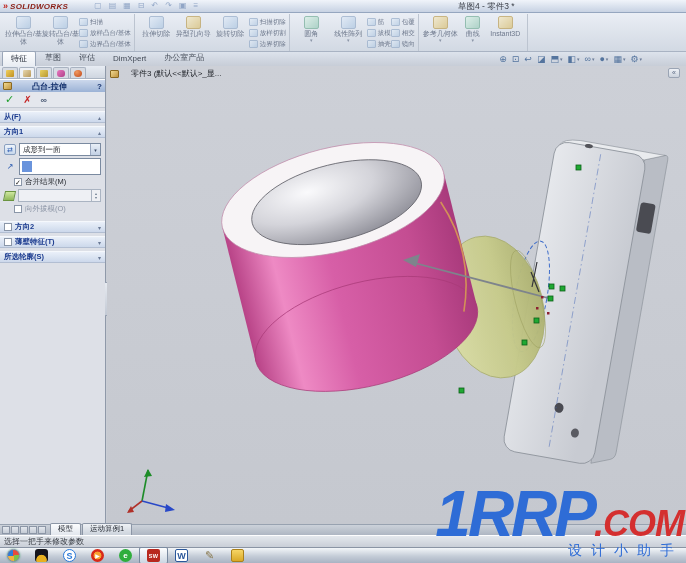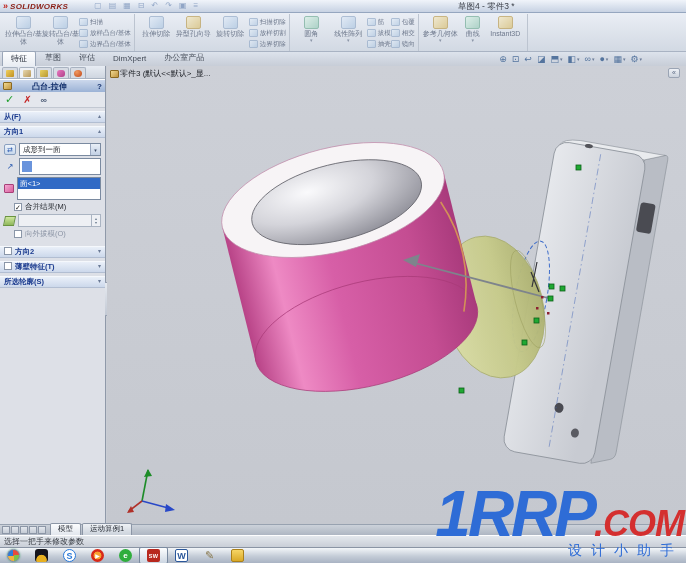--- a/index.html
+++ b/index.html
@@ -41,21 +41,21 @@
   .pm-tab .g{width:8px;height:7px;border-radius:1px}
   .pm-header{height:13px;background:linear-gradient(#ccd8ec,#9cb3d6);display:flex;align-items:center;padding:0 3px;border-top:1px solid #fff}
   .pm-hicon{width:9px;height:8px;background:linear-gradient(135deg,#f0d890,#c09440);border:1px solid #8a6820;border-radius:1px}
   .pm-title{font-size:8px;font-weight:bold;color:#13306c;margin-left:20px;flex:1}
   .pm-help{font-size:8px;font-weight:bold;color:#13306c}
   .pm-actions{height:16px;display:flex;align-items:center;gap:9px;padding-left:5px;background:#e4e7ed;border-bottom:1px solid #c2c8d2}
   .ok{color:#1d9e2a;font-weight:bold;font-size:11px;line-height:11px}
   .cancel{color:#c42222;font-weight:bold;font-size:10px}
   .glasses{color:#4a5a74;font-size:9px;font-weight:bold}
   .sec{margin-top:3px}
-  .sec-h{height:12px;background:linear-gradient(#eaf0f9,#ccd8eb);border-top:1px solid #f5f8fc;border-bottom:1px solid #b2bed2;display:flex;align-items:flex-start;gap:3px;padding:0 4px;font-size:7.5px;font-weight:bold;color:#1a3a8e}
+  .sec-h{height:12px;background:linear-gradient(#eaf0f9,#ccd8eb);border-top:1px solid #f5f8fc;border-bottom:1px solid #b2bed2;display:flex;align-items:center;gap:3px;padding:0 4px;font-size:7.5px;font-weight:bold;color:#1a3a8e}
   .sec-h .chev{margin-left:auto;font-size:6px;color:#6a7a96;font-weight:normal}
   .sec-b{padding:3px 4px 2px 4px;font-size:7.5px;color:#26292f}
   .row{display:flex;align-items:center;gap:3px;margin:2px 0}
   .selectbox{background:#fff;border:1px solid #7a8aa0;height:13px;display:flex;align-items:center;font-size:7.5px;padding-left:3px;flex:1}
   .ddbox{margin-left:auto;width:10px;height:11px;background:linear-gradient(#e9eff7,#c2d0e4);border-left:1px solid #9aa8c0;display:flex;align-items:center;justify-content:center;font-size:5px;color:#3a4a66}
   .mini{width:12px;height:11px;display:flex;align-items:center;justify-content:center;font-size:8px;color:#2a5ab0;flex:0 0 auto}
   .mini.swapic{border:1px solid #8aa0c0;border-radius:2px;background:linear-gradient(#eef4fb,#c8d8ec);font-size:7px}
   .faceic{width:10px;height:9px;background:linear-gradient(135deg,#f4a8d4,#d8609c);border:1px solid #a84078;border-radius:1px;flex:0 0 auto}
   .dirbox{background:#fff;border:1px solid #7a8aa0;flex:1;height:17px;display:flex;align-items:center;padding:2px}
   .dirbox .focus{width:10px;height:11px;background:#6a94dc}
@@ -66,21 +66,21 @@
   .radio{width:8px;height:8px;border:1px solid #8a96a8;border-radius:50%;background:#fff;position:relative;flex:0 0 auto}
   .radio.on::after{content:"";position:absolute;inset:2px;background:#222;border-radius:50%}
   .draftic{width:11px;height:10px;background:linear-gradient(#cfe8a0,#8fb85a);border:1px solid #6a9440;transform:skewX(-12deg);flex:0 0 auto}
   .spin{flex:1;height:13px;background:#eef0f4;border:1px solid #aab4c2;display:flex}
   .spin .ud{margin-left:auto;width:9px;border-left:1px solid #aab4c2;display:flex;flex-direction:column;align-items:center;justify-content:center;font-size:4px;line-height:4px;color:#68788c}
   .dim{color:#8a93a4}
   .pm-grab{position:absolute;right:-5px;top:216px;width:5px;height:34px;background:linear-gradient(#e6eaf0,#c2c9d4);border:1px solid #97a1b1;border-left:none;border-radius:0 3px 3px 0}
   
   .viewport{position:absolute;top:66px;left:107px;width:579px;height:458px;background:linear-gradient(#cdd0d7,#c5c8cf)}
   .viewport svg{position:absolute;inset:0}
-  .flyout{position:absolute;left:3px;top:2px;display:flex;align-items:center;gap:1px;font-size:8px;color:#23262c}
+  .flyout{position:absolute;left:3px;top:2px;display:flex;align-items:center;gap:12px;font-size:8px;color:#23262c}
   .flyic{width:9px;height:8px;background:linear-gradient(135deg,#f0d890,#c09440);border:1px solid #8a6820;border-radius:1px}
   .vp-collapse{position:absolute;right:6px;top:2px;width:12px;height:10px;border:1px solid #9aa4b4;border-radius:2px;background:linear-gradient(#eef1f6,#ccd3dd);color:#5a6a84;font-size:7px;line-height:8px;text-align:center}
   
   .modeltabs{position:absolute;left:0;right:0;top:524px;height:11px;background:linear-gradient(#ccd2da,#aeb6c2);border-top:1px solid #98a2b0;display:flex;align-items:flex-end;padding-left:2px}
   .mnav{display:flex;gap:1px;margin-right:4px;margin-bottom:1px}
   .mnav i{width:8px;height:8px;background:linear-gradient(#e4e8ee,#c4cbd5);border:1px solid #8c96a6;display:block}
   .mtab{font-size:7.5px;padding:0 7px 1px 7px;background:linear-gradient(#eef1f5,#ccd3dc);border:1px solid #8c96a6;border-bottom:none;margin-right:1px;border-radius:2px 2px 0 0;color:#252a33}
   .mtab.on{background:linear-gradient(#fcfdfe,#e2e7ee)}
   .statusbar{position:absolute;left:0;right:0;top:535px;height:12px;background:linear-gradient(#e4e8ed,#c9ced7);border-top:1px solid #fdfdfe;display:flex;align-items:flex-start;padding-left:4px;font-size:8px;color:#33373f}
   .taskbar{position:absolute;left:0;right:0;top:547px;height:16px;background:linear-gradient(#f3f6f9,#c4ccd7 55%,#a9b3c3);border-top:1px solid #8a94a4;display:flex;align-items:center;gap:15px;padding-left:7px}
@@ -331,26 +331,20 @@
             <span class="ddbox">
                 <span>▾</span>
               </span>
           </div>
         </div>
         <div class="row">
           <span class="mini">↗</span>
           <div class="dirbox">
               <div class="focus"></div>
             </div>
-        </div>
-        <div class="row">
-          <span class="faceic"></span>
-          <div class="listbox">
-            <div class="selrow">面&lt;1&gt;</div>
-          </div>
         </div>
         <div class="row" style="padding-left:10px">
           <span class="cb">
               <span class="tick">✓</span>
             </span>
           <span>合并结果(M)</span>
         </div>
         <div class="row">
           <span class="draftic"></span>
           <div class="spin">

